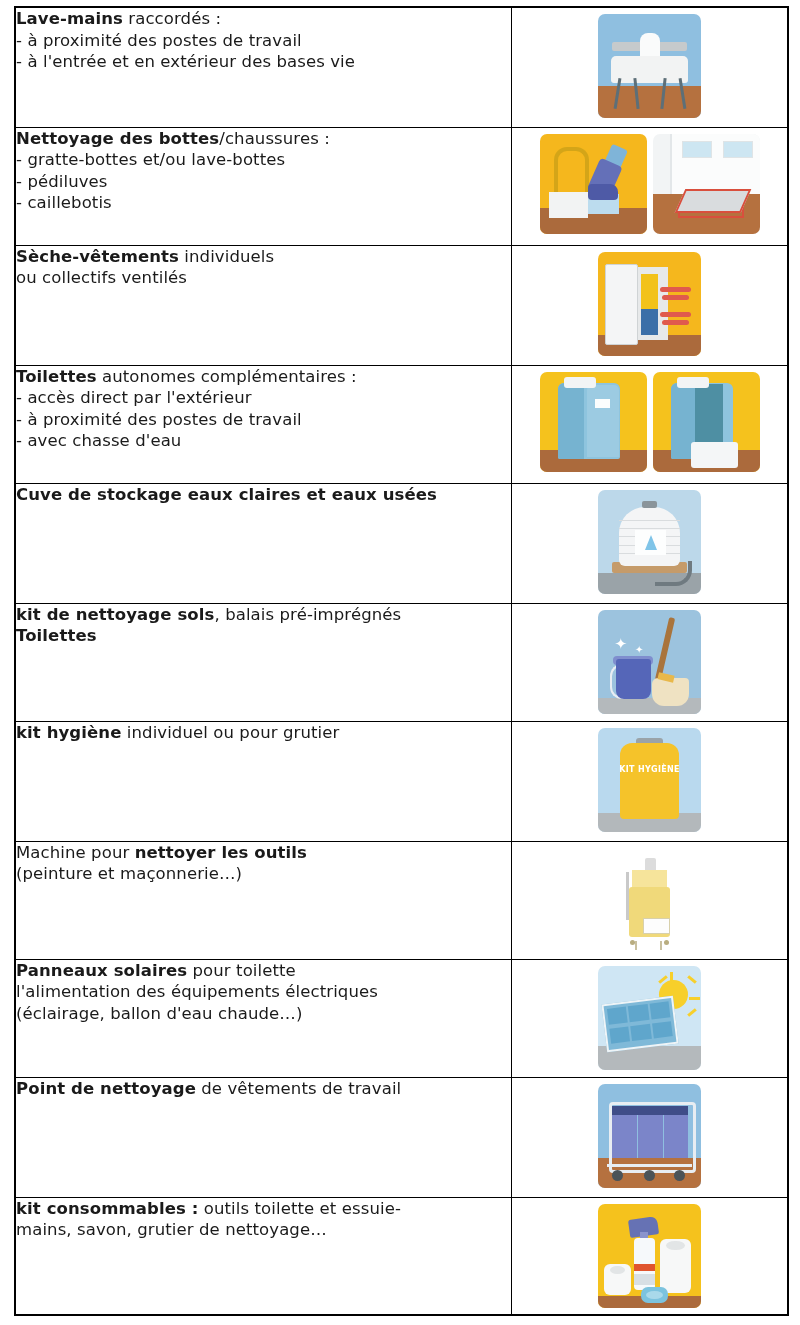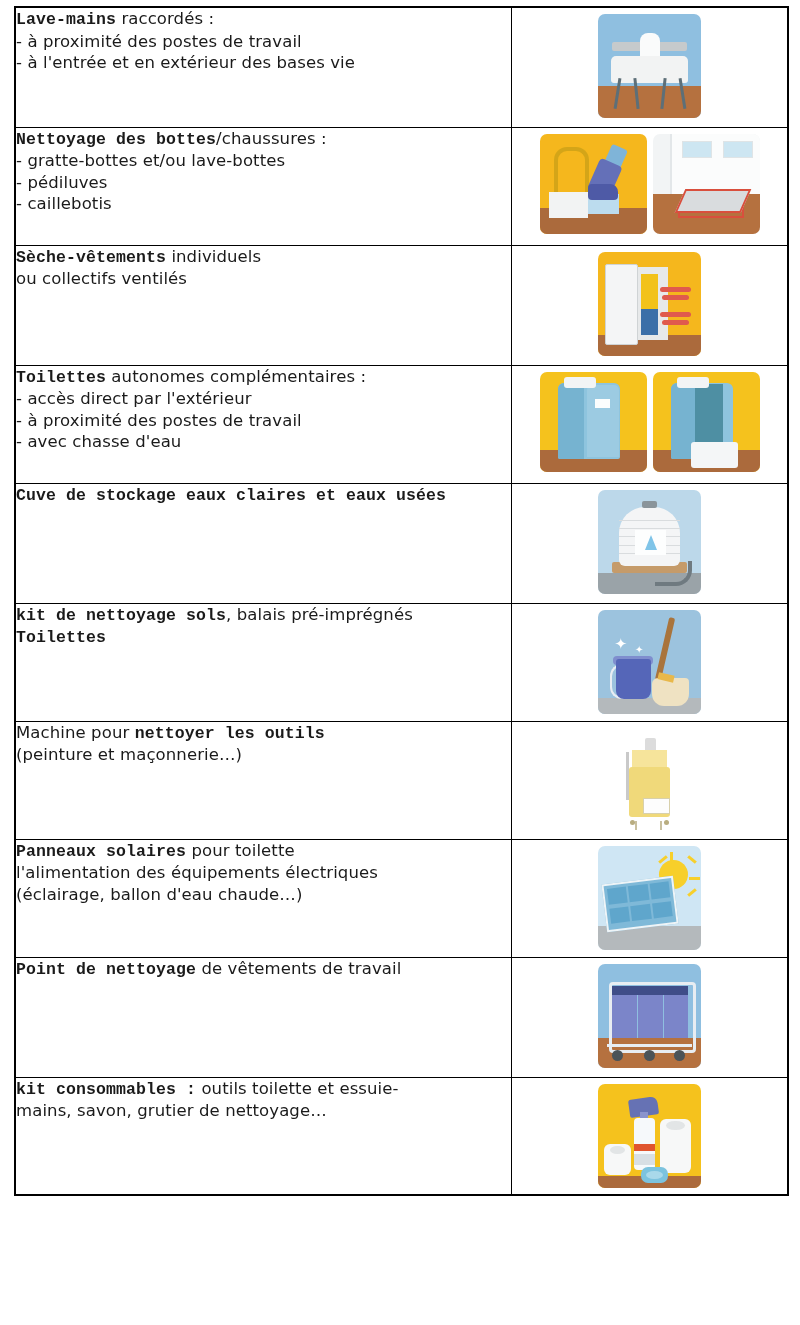--- a/index.html
+++ b/index.html
@@ -17,21 +17,21 @@
     border:2px solid #000;
   }
   table.equip td{
     border:1px solid #000;
     vertical-align:top;
     padding:0;
   }
   td.txt{width:495px;padding:11px 10px 8px 12px;}
   td.pic{width:275px;padding:0;}
   .line{font-size:16.5px;line-height:21.5px;letter-spacing:.1px;white-space:pre;}
-  .line b{font-weight:bold;font-family:Liberation Mono, monospace;}
+  .line b{font-weight:bold;}
   .picwrap{display:flex;align-items:center;justify-content:center;gap:6px;height:100%;min-height:100%;padding:6px 0;box-sizing:border-box;}
   .thumb{position:relative;overflow:hidden;border-radius:7px;flex:0 0 auto;}
   .one{width:103px;height:104px;}
   .two{width:107px;height:100px;}
   
   .sky{position:absolute;left:0;top:0;right:0;height:100%;}
   .ground{position:absolute;left:0;bottom:0;right:0;}
 
   
   .lm-sky{background:#8fbfe0;}
@@ -309,20 +309,37 @@
             <div class="ks-mop"></div>
             <div class="ks-band"></div>
             <div class="ks-handle"></div>
             <div class="ks-rim"></div>
             <div class="ks-bucket"></div>
           </div>
         </div>
       </td>
     </tr>
 
+    <tr style="height:120px;">
+      <td class="txt">
+        <div class="line"><b>kit hygiène</b><span> individuel ou pour grutier</span></div>
+      </td>
+      <td class="pic">
+        <div class="picwrap">
+          <div class="thumb one">
+            <div class="sky kh-bg"></div>
+                <div class="ground kh-gnd"></div>
+            <div class="kh-clip"></div>
+            <div class="kh-bag"></div>
+            <div class="kh-txt">KIT
+HYGIÈNE</div>
+          </div>
+        </div>
+      </td>
+    </tr>
 
     <tr style="height:118px;">
       <td class="txt">
         <div class="line"><span>Machine pour </span><b>nettoyer les outils</b></div>
         <div class="line"><span>(peinture et maçonnerie…)</span></div>
       </td>
       <td class="pic">
         <div class="picwrap">
           <div class="thumb one">
             <div class="sky mo-bg"></div>

